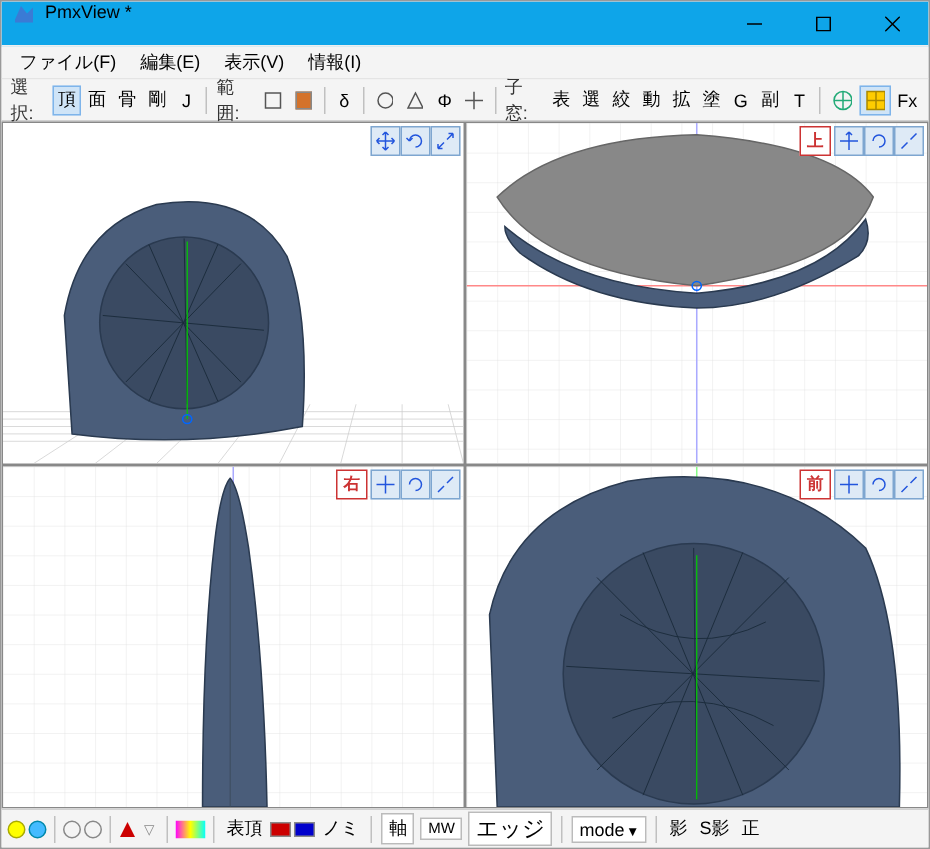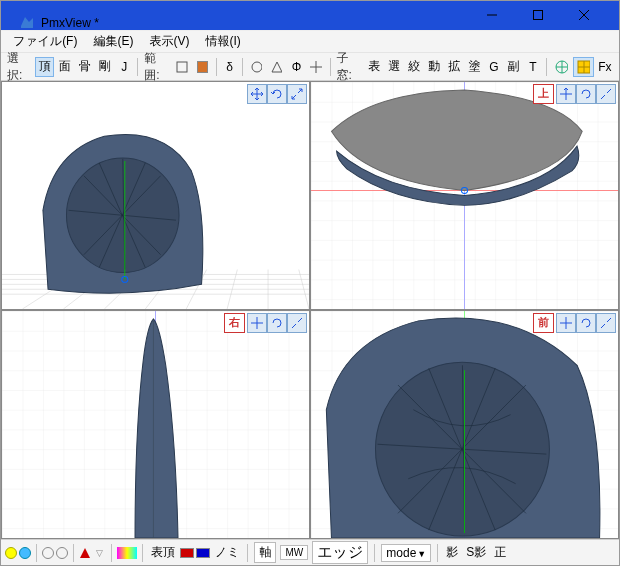--- a/index.html
+++ b/index.html
@@ -1,17 +1,17 @@
 <!DOCTYPE html>
 <html><head>
 <meta charset="utf-8">
 <style>
 *{box-sizing:border-box;margin:0;padding:0;font-family:"MS UI Gothic","Meiryo",sans-serif;font-size:12px;user-select:none}
 body{background:#fff;width:620px;height:566px;overflow:hidden;display:flex;flex-direction:column;border:1px solid #999}
-.titlebar{height:30px;background:#1d4ed8;display:flex;align-items:flex-end;padding:0 12px;border-bottom:1px solid #eee}
+.titlebar{height:30px;background:#0ea5e9;display:flex;align-items:flex-start;padding:0 1px;border-bottom:1px solid #eee}
 .titlebar .icon{width:16px;height:16px;margin:0 6px}
 .titlebar .title{flex:1;font-size:12px}
 .winbtns{display:flex}
 .winbtn{width:46px;height:30px;display:flex;align-items:center;justify-content:center}
 .menubar{height:22px;display:flex;align-items:center;padding:0 4px;gap:0;border-bottom:1px solid #e4e4e4;background:#f4f4f4}
 .menuitem{padding:1px 8px;cursor:default}
 .toolbar{height:28px;display:flex;align-items:center;padding:2px 4px;background:#f4f4f4;border-bottom:1px solid #d0d0d0;gap:1px}
 .tblabel{padding:0 2px;color:#333}
 .tbbtn{min-width:18px;height:20px;border:1px solid transparent;padding:0 3px;display:flex;align-items:center;justify-content:center;cursor:default}
 .tbbtn.sel{border-color:#7eb4ea;background:#cfe4f7}

